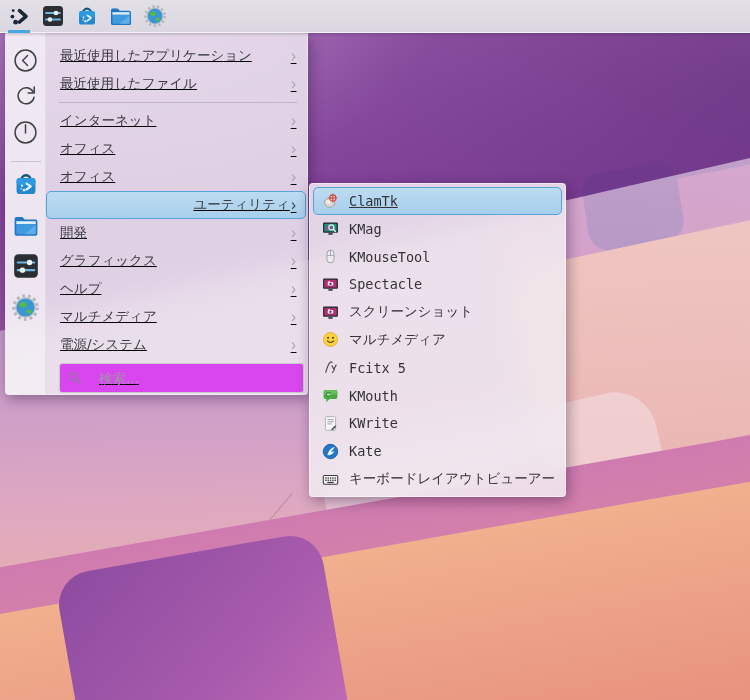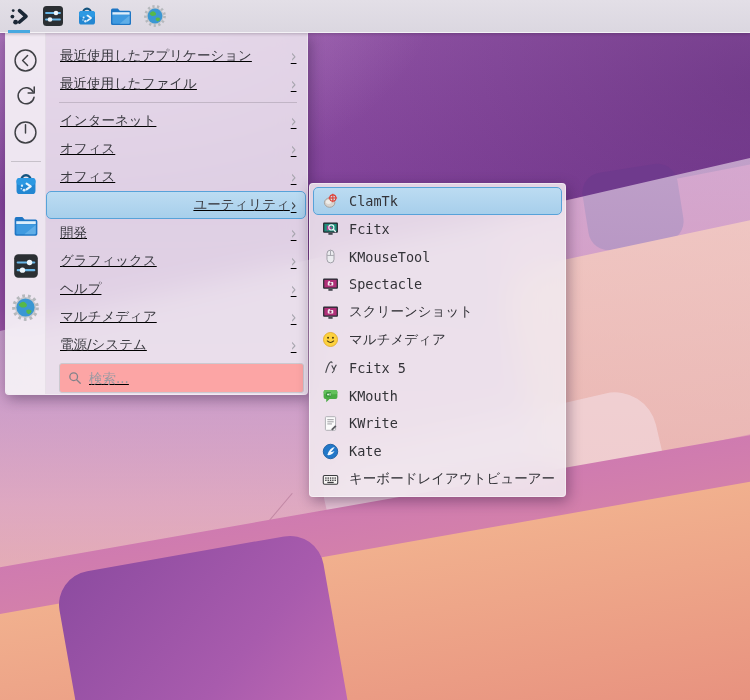--- a/index.html
+++ b/index.html
@@ -57,35 +57,35 @@
 
   .menu-content { flex:1; padding-top:9px; display:flex; flex-direction:column; }
   .mrow { height:28px; display:flex; align-items:center; padding:0 8px 0 13px; margin-right:1px;
     border:1px solid transparent; border-radius:5px; color:#3a3a40; font-size:13.5px; cursor:default; }
   .mrow .mlabel { flex:1; white-space:nowrap; overflow:hidden; }
   .arrow { font-size:18px; line-height:1; color:#a7a6ae; font-weight:400; transform:scaleX(.8); }
   .mrow.selected { background:linear-gradient(180deg,#bcdcf2,#a7cfeb); border-color:#57a2d9;text-align:right; }
   .mrow.selected .arrow { color:#3f4347; }
   .menu-divider { height:1px; background:rgba(0,0,0,.14); margin:4px 10px 4px 13px; }
 
-  .searchbox { margin:4px 3px 0 13px; height:30px; background:#fca5a5; border:1px solid #cbc9d0;
-    border-radius:3px; display:flex; align-items:center; padding:0 8px; gap:7px; }
+  .searchbox { margin:4px 3px 0 13px; height:30px; background:#d946ef; border:1px solid #cbc9d0;
+    border-radius:3px; display:flex; align-items:center; padding:0 8px; gap:17px; }
   .searchbox input { border:none; outline:none; background:transparent; flex:1; font-size:13.5px;
     color:#3a3a40; font-family:inherit; }
   .searchbox input::placeholder { color:#9b9aa2; }
 
   
   .submenu-panel { position:absolute; left:309px; top:183px; width:257px; height:314px; z-index:35;
     background:rgba(240,233,239,.88); backdrop-filter:blur(14px) saturate(1.1);
     border:1px solid rgba(255,255,255,.45); border-radius:4px;
     box-shadow:2px 4px 14px rgba(35,15,50,.40); padding:3px; display:flex; flex-direction:column; }
   .srow { height:28px; display:flex; align-items:center; gap:10px; padding:0 8px;
     border:1px solid transparent; border-radius:5px; color:#333338; cursor:default; }
   .srow .slabel { font-size:13.5px; font-family:"DejaVu Sans Mono","Liberation Mono",monospace; white-space:nowrap; }
-  .srow.selected { background:linear-gradient(180deg,#bcdcf2,#a7cfeb); border-color:#57a2d9; }
+  .srow.selected { background:linear-gradient(180deg,#bcdcf2,#a7cfeb); border-color:#57a2d9;text-decoration:underline; }
   .appicon { width:17px; height:17px; display:flex; align-items:center; justify-content:center; flex:none; }
   svg { display:block; }
 </style>
 </head>
 <body>
 
 <div class="wallpaper">
   <div class="wp wp-magenta-right"></div>
   <div class="wp wp-notch"></div>
   <div class="wp wp-salmon-right"></div>
@@ -307,21 +307,21 @@
     <span class="appicon">
       <svg width="17" height="17" viewBox="0 0 16 16">
         <rect x="1" y="2.4" width="14" height="9.6" rx="1" fill="#222a31"></rect>
         <rect x="2.2" y="3.6" width="11.6" height="7.2" fill="#1d8f7a"></rect>
         <path d="M4.5 5 l5.5 2.6 -5.5 2.6z" fill="#b43f8e"></path>
         <circle cx="8.8" cy="7" r="2.4" fill="none" stroke="#edf2f5" stroke-width="1.1"></circle>
         <line x1="10.6" y1="8.8" x2="12.6" y2="10.8" stroke="#edf2f5" stroke-width="1.3" stroke-linecap="round"></line>
         <rect x="6" y="12.4" width="4" height="1.4" fill="#222a31"></rect>
       </svg>
     </span>
-    <span class="slabel">Fcitx</span>
+    <span class="slabel">KMag</span>
   </div>
   <div class="srow">
     <span class="appicon">
       <svg width="17" height="17" viewBox="0 0 16 16">
         <rect x="4.7" y="2" width="6.6" height="12" rx="3.3" fill="#ececf0" stroke="#9d9da5" stroke-width=".9"></rect>
         <line x1="8" y1="2.4" x2="8" y2="7" stroke="#9d9da5" stroke-width=".8"></line>
         <line x1="4.9" y1="7" x2="11.1" y2="7" stroke="#9d9da5" stroke-width=".8"></line>
       </svg>
     </span>
     <span class="slabel">KMouseTool</span>

